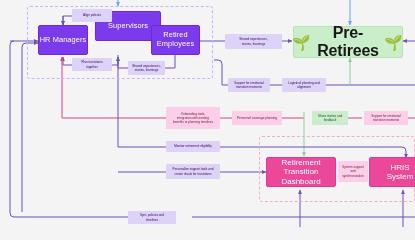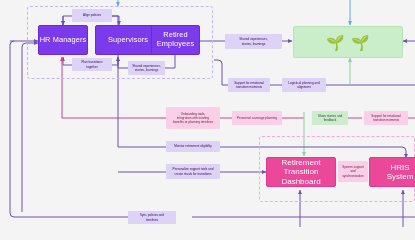--- a/index.html
+++ b/index.html
@@ -140,31 +140,32 @@
     </g>
   </svg>
 
   <div class="group people" style="left:27px;top:6px;width:186px;height:73px;"></div>
   <div class="group sys" style="left:259px;top:136px;width:156px;height:66px;"></div>
 
   <div class="node actor" style="left:38px;top:25px;width:50px;height:30px;">
     <span>HR Managers</span>
   </div>
 
-  <div class="node actor" style="left:95px;top:25px;width:66px;height:30px;">
+  <div class="node actor" style="left:95px;top:11px;width:66px;height:30px;">
     <span>Supervisors</span>
   </div>
 
   <div class="node actor" style="left:151px;top:25px;width:49px;height:30px;white-space:pre-line;text-align:center;">
     <span>Retired
 Employees</span>
   </div>
 
   <div class="node focus" style="left:293px;top:26px;width:110px;height:32px;">
     <span class="seedling">🌱</span>
+    <span>Pre-Retirees</span>
     <span class="seedling">🌱</span>
   </div>
 
   <div class="node system" style="left:266px;top:157px;width:70px;height:30px;white-space:pre-line;">
     <span>Retirement Transition
 Dashboard</span>
   </div>
 
   <div class="node system" style="left:369px;top:157px;width:62px;height:30px;">
     <span>HRIS System</span>

